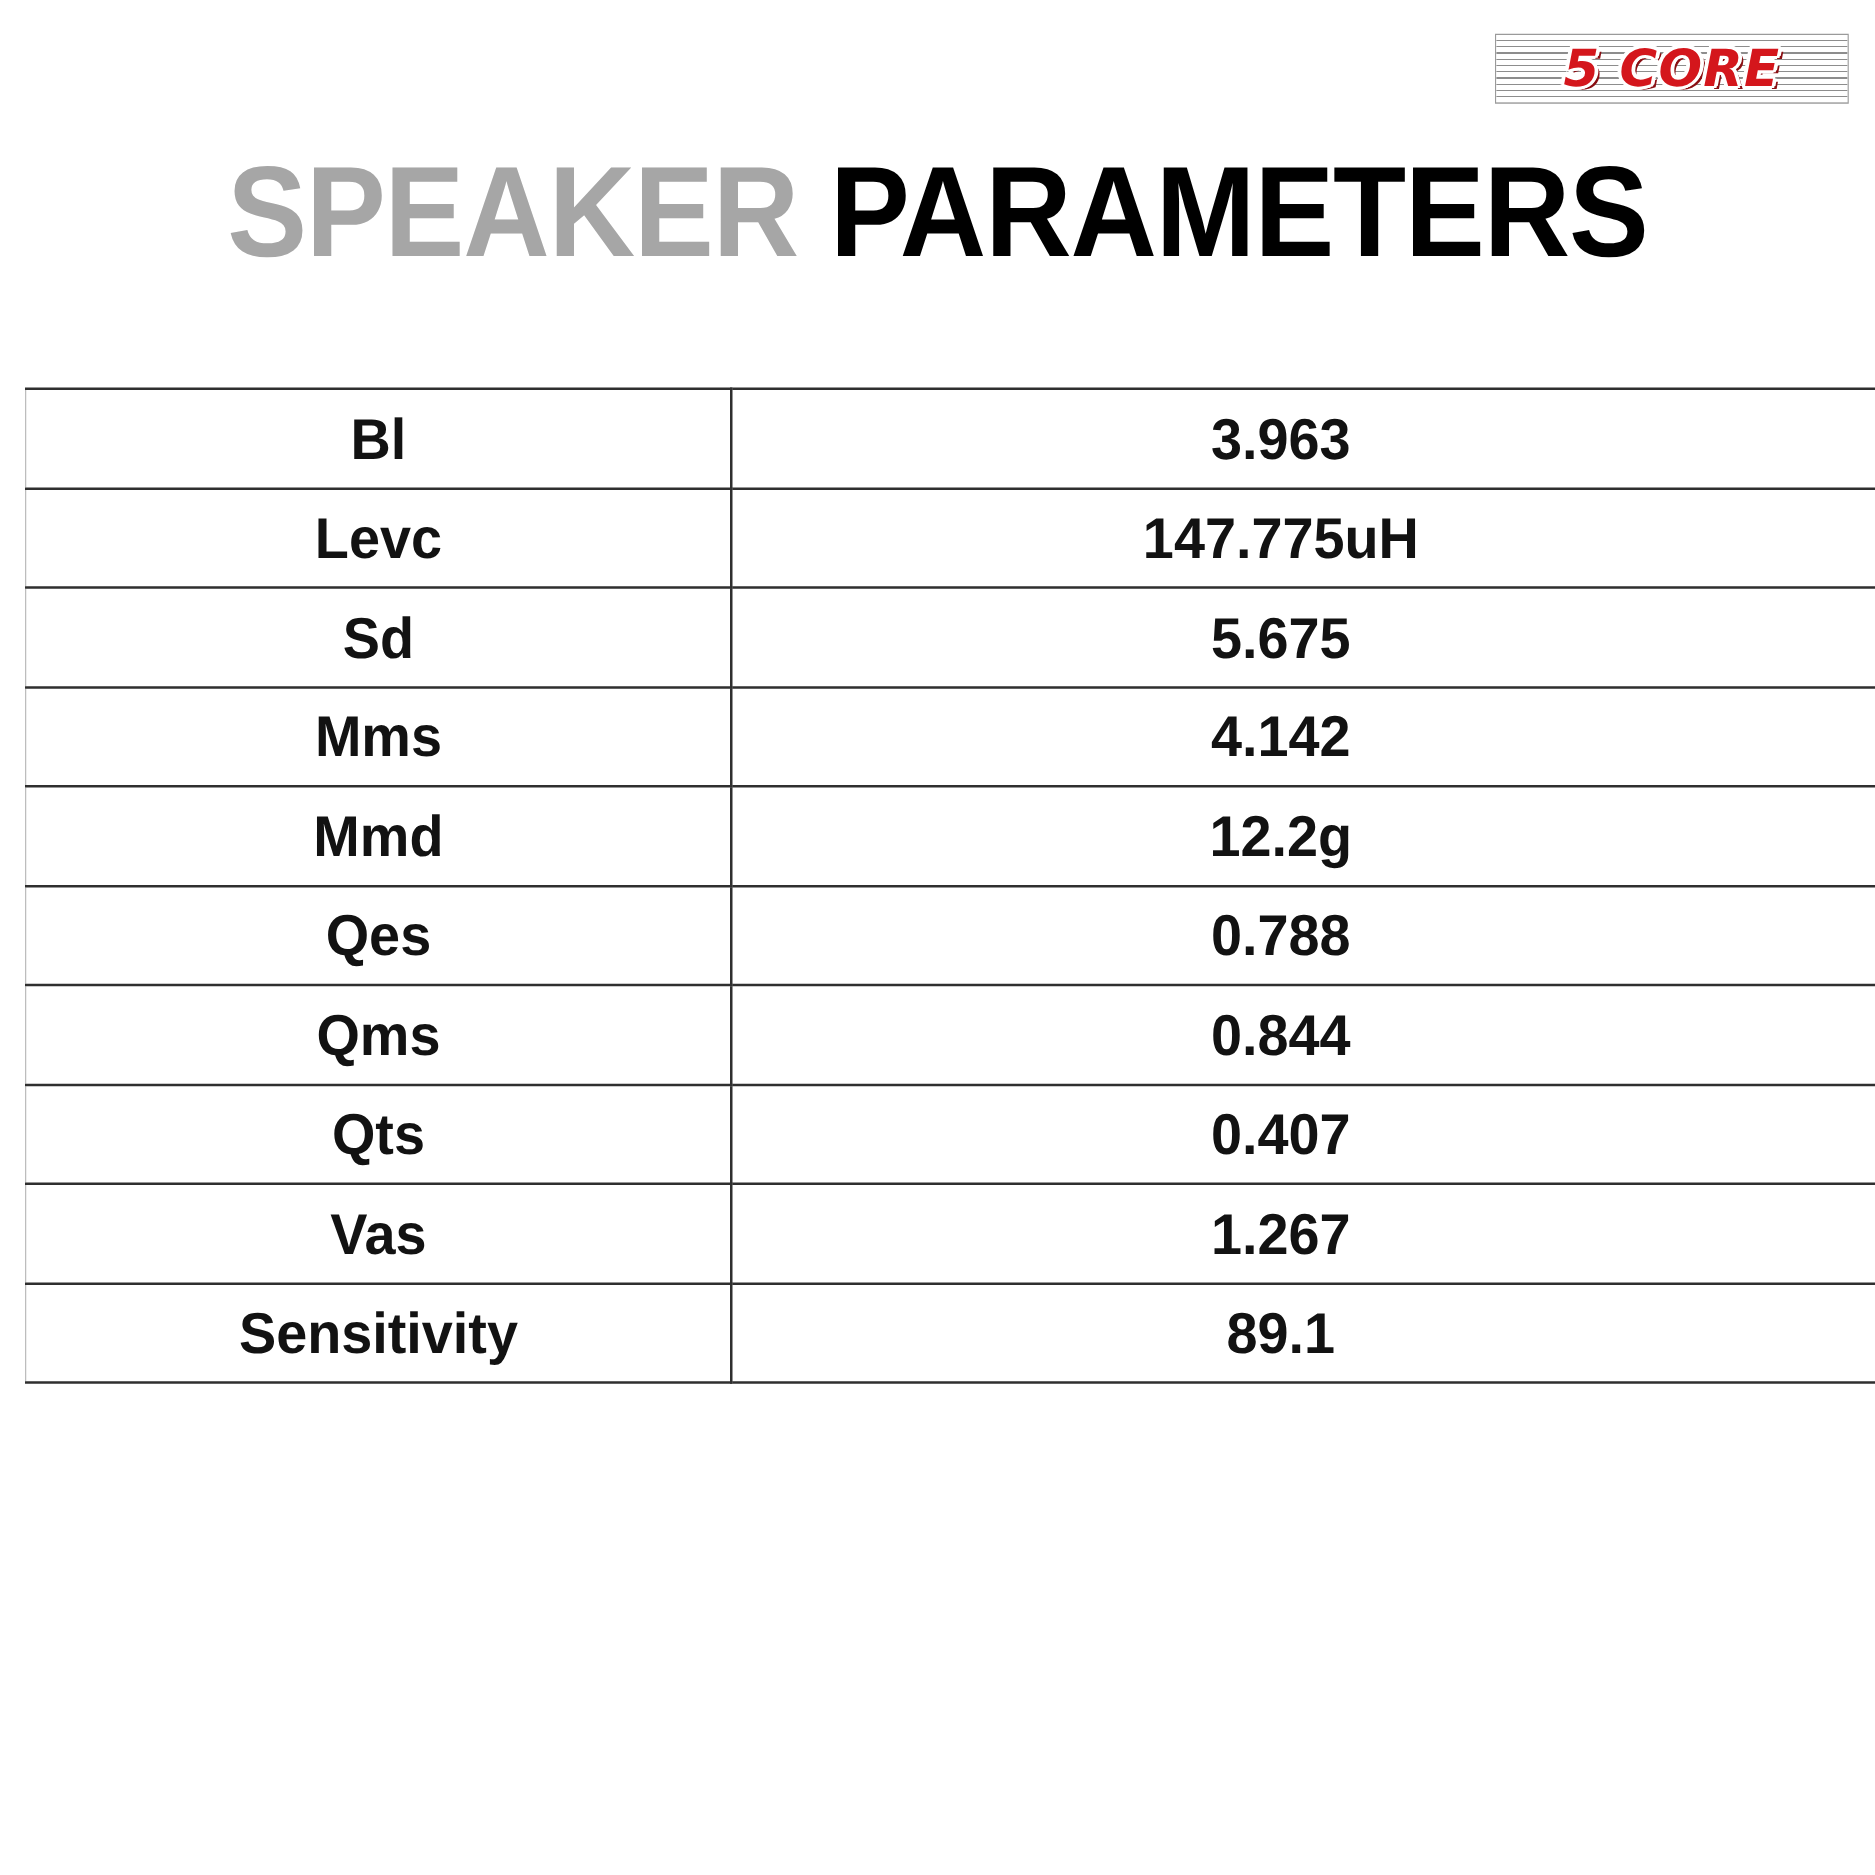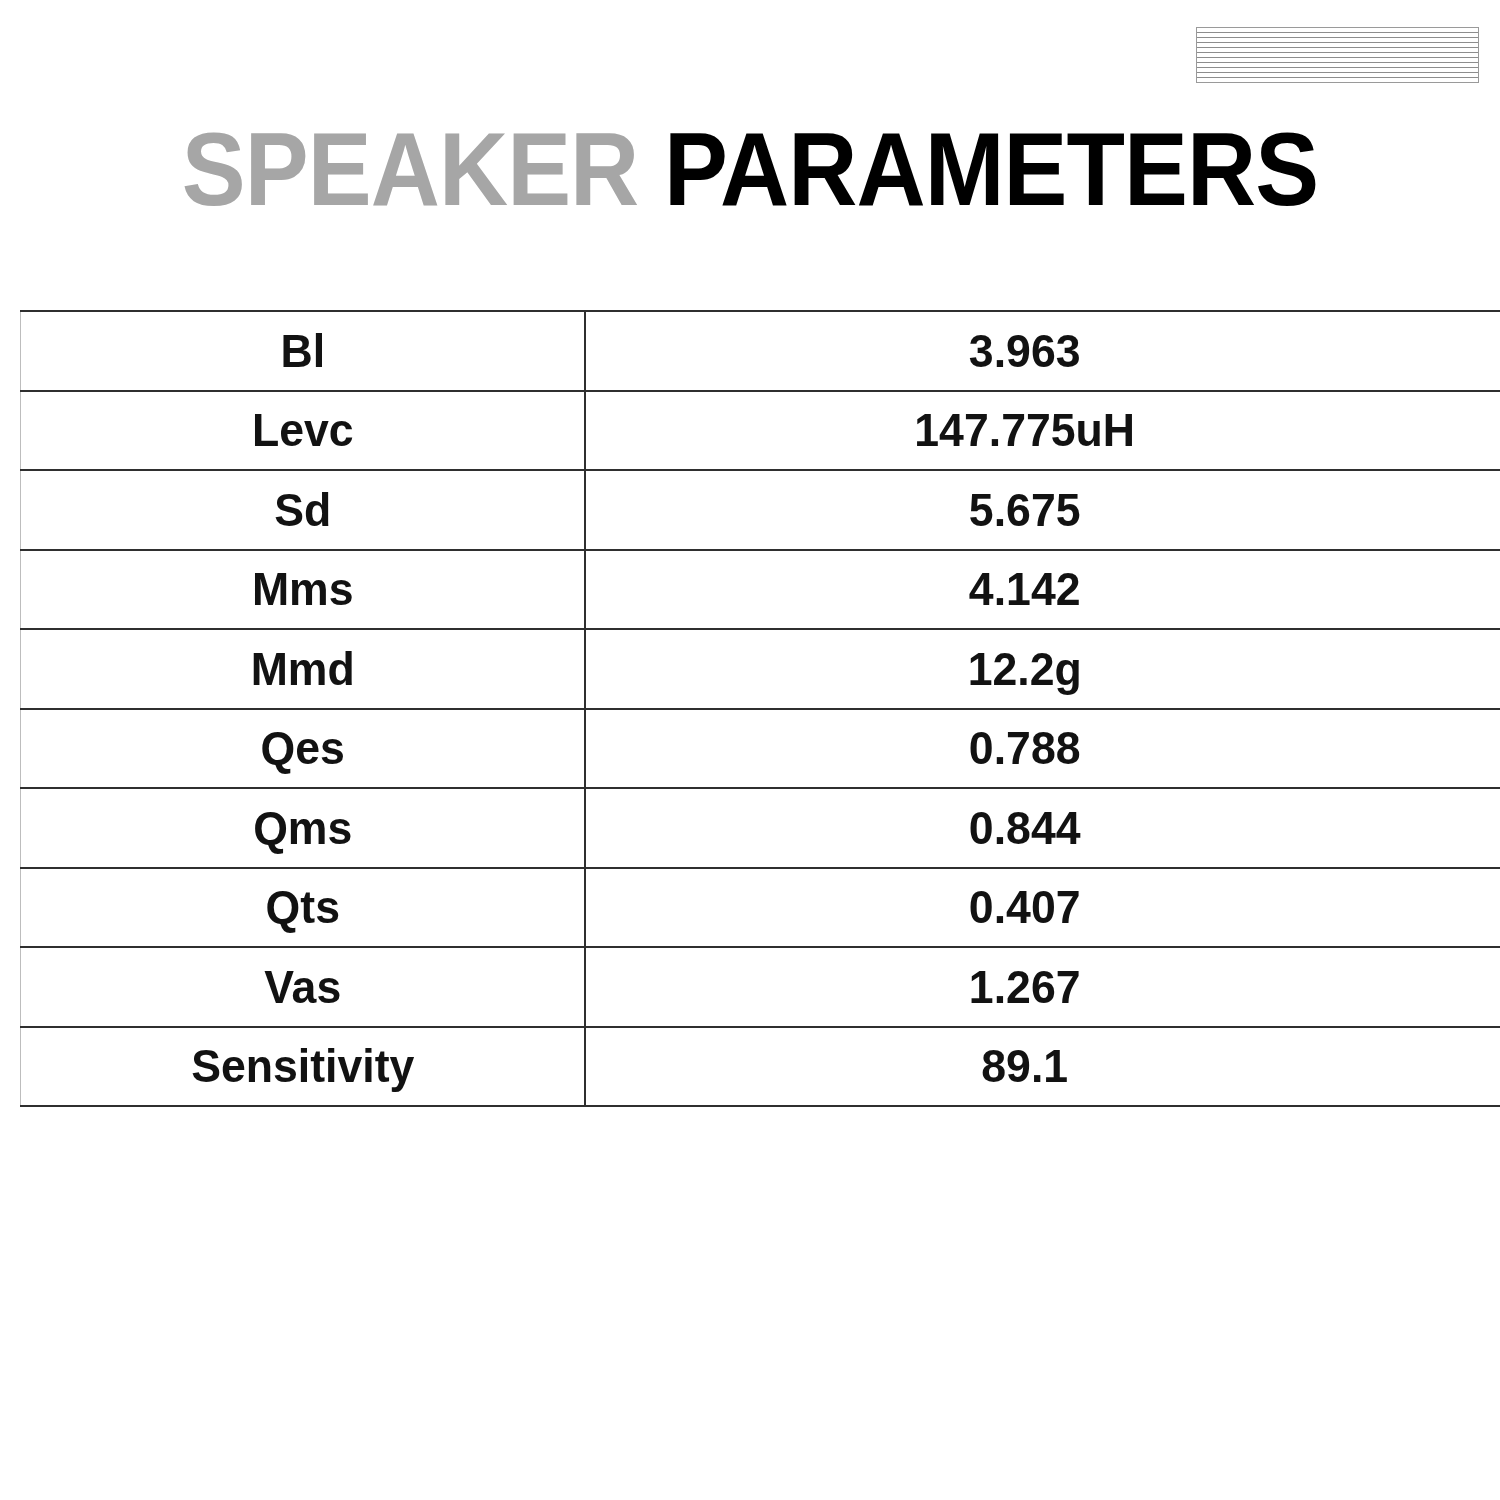--- a/index.html
+++ b/index.html
@@ -125,20 +125,21 @@
     transform: scaleX(0.97);
   }
 </style>
 </head>
 <body>
 
 <div class="page">
 
   <div class="brand-logo">
     <div class="stripes"></div>
+    <div class="logo-text">5 CORE</div>
   </div>
 
   <div class="page-title">
     <span class="title-a">SPEAKER</span><span>&nbsp;</span><span class="title-b">PARAMETERS</span>
   </div>
 
   <table class="param-table">
     <colgroup>
       <col class="c-label">
       <col class="c-value">

